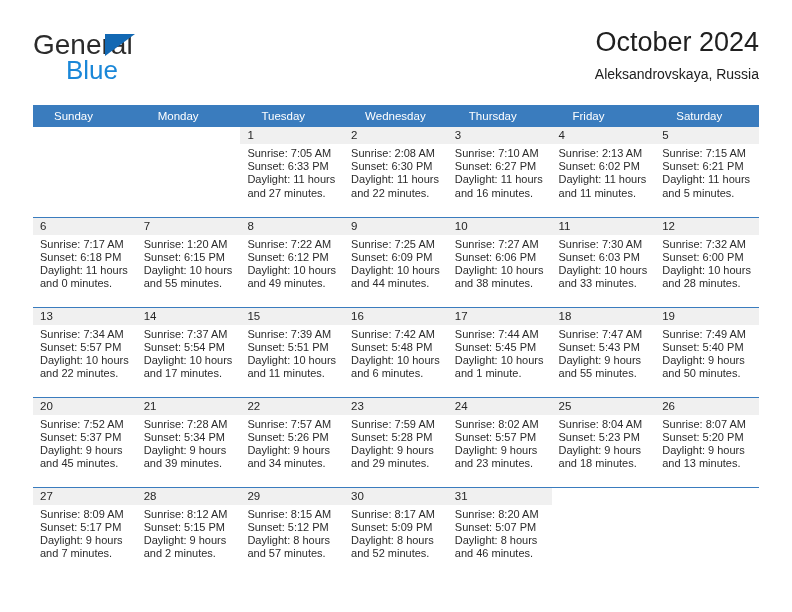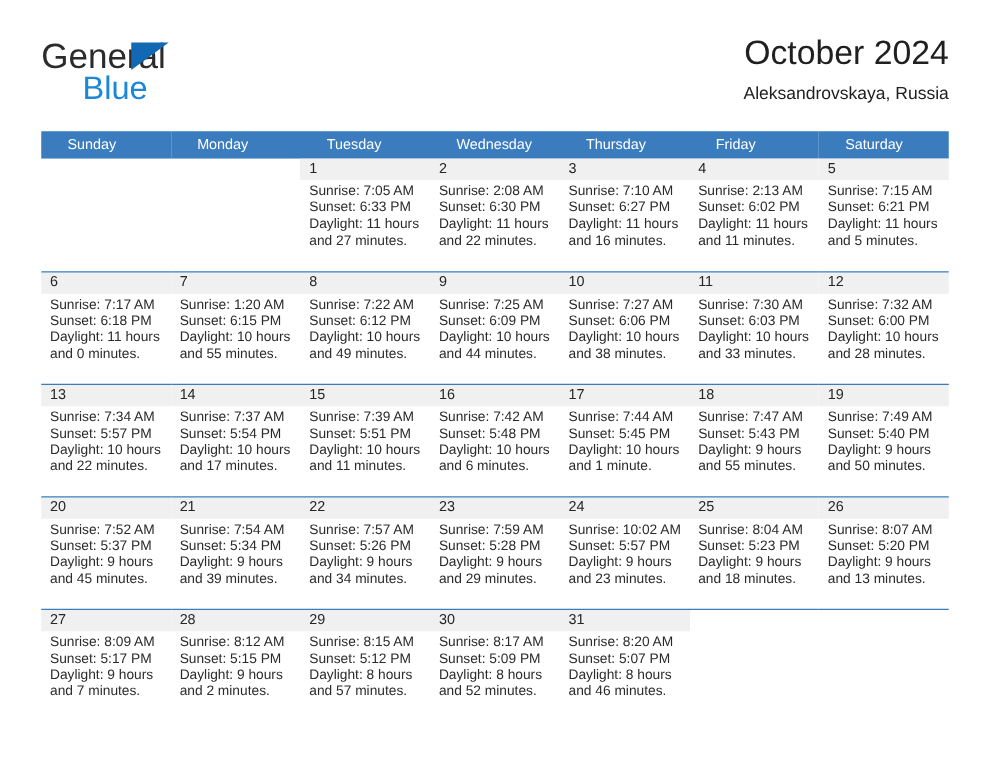--- a/index.html
+++ b/index.html
@@ -370,21 +370,21 @@
             <div class="details">
               <div>Sunrise: 7:52 AM</div>
               <div>Sunset: 5:37 PM</div>
               <div>Daylight: 9 hours</div>
               <div>and 45 minutes.</div>
             </div>
           </td>
           <td>
             <div class="daynum">21</div>
             <div class="details">
-              <div>Sunrise: 7:54 AM</div>
+              <div>Sunrise: 7:28 AM</div>
               <div>Sunset: 5:34 PM</div>
               <div>Daylight: 9 hours</div>
               <div>and 39 minutes.</div>
             </div>
           </td>
           <td>
             <div class="daynum">22</div>
             <div class="details">
               <div>Sunrise: 7:57 AM</div>
               <div>Sunset: 5:26 PM</div>
@@ -397,21 +397,21 @@
             <div class="details">
               <div>Sunrise: 7:59 AM</div>
               <div>Sunset: 5:28 PM</div>
               <div>Daylight: 9 hours</div>
               <div>and 29 minutes.</div>
             </div>
           </td>
           <td>
             <div class="daynum">24</div>
             <div class="details">
-              <div>Sunrise: 10:02 AM</div>
+              <div>Sunrise: 8:02 AM</div>
               <div>Sunset: 5:57 PM</div>
               <div>Daylight: 9 hours</div>
               <div>and 23 minutes.</div>
             </div>
           </td>
           <td>
             <div class="daynum">25</div>
             <div class="details">
               <div>Sunrise: 8:04 AM</div>
               <div>Sunset: 5:23 PM</div>

